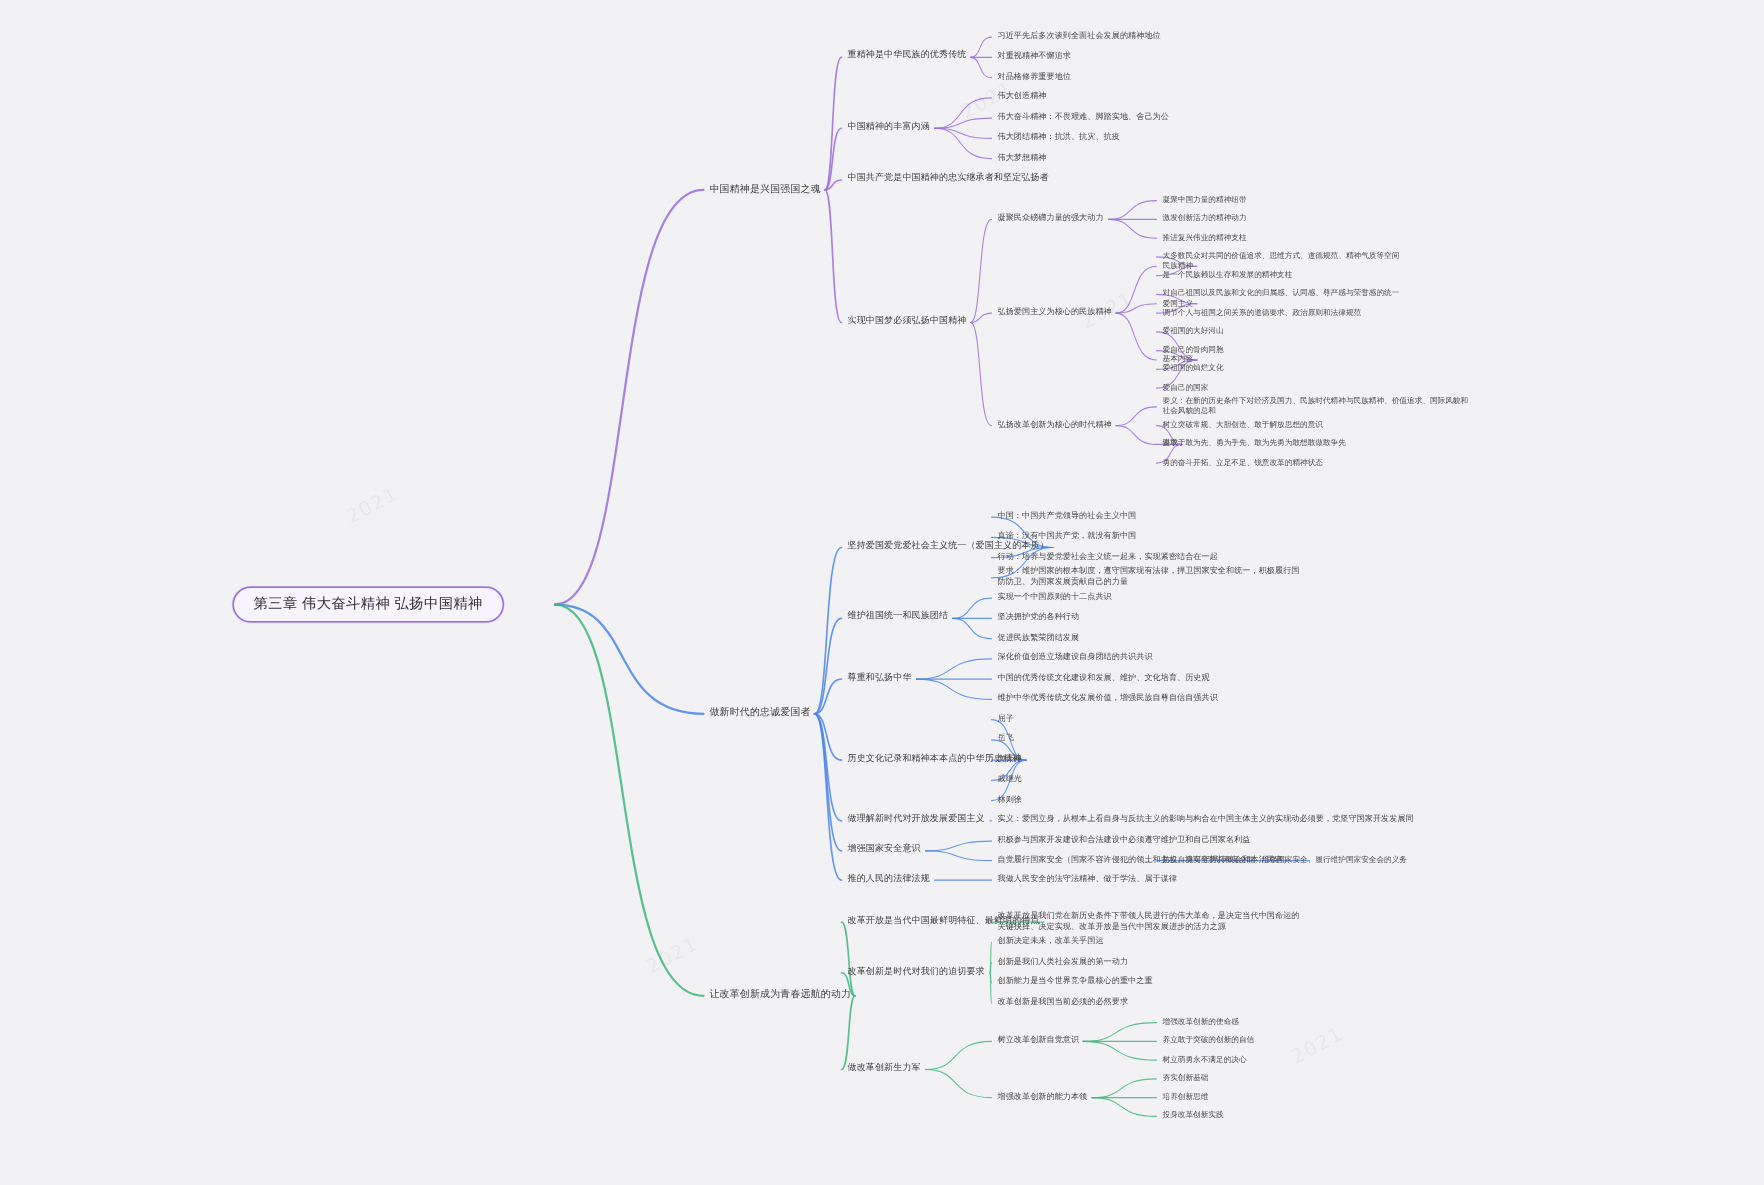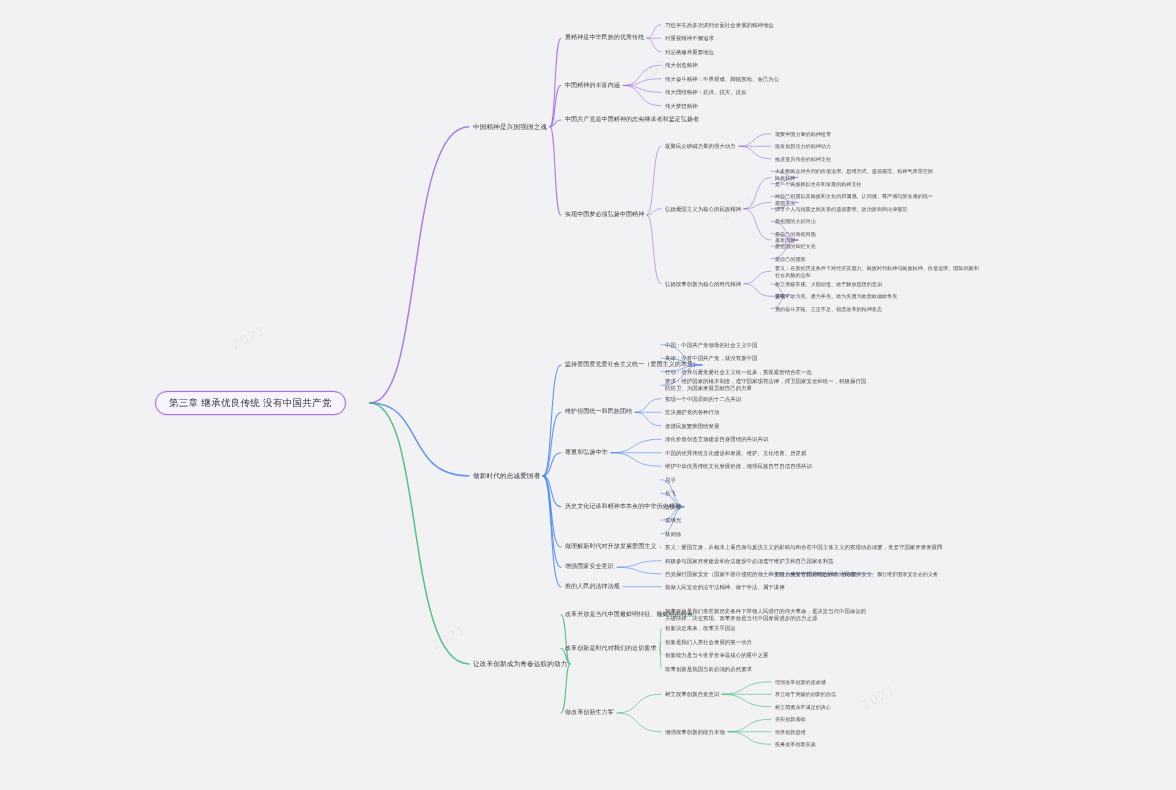--- a/index.html
+++ b/index.html
@@ -120,21 +120,21 @@
       <path d="M 722 694.25 C 748.95 694.25, 739.15 681.75, 771 681.75" fill="none" stroke="#3cb878" stroke-width="0.7" stroke-linecap="round" opacity="0.85"></path>
       <path d="M 722 694.25 C 748.95 694.25, 739.15 694.25, 771 694.25" fill="none" stroke="#3cb878" stroke-width="0.7" stroke-linecap="round" opacity="0.85"></path>
       <path d="M 722 694.25 C 748.95 694.25, 739.15 706.75, 771 706.75" fill="none" stroke="#3cb878" stroke-width="0.7" stroke-linecap="round" opacity="0.85"></path>
       <path d="M 617 713 C 641.2 713, 632.4 731.75, 661 731.75" fill="none" stroke="#3cb878" stroke-width="0.7" stroke-linecap="round" opacity="0.85"></path>
       <path d="M 728 731.75 C 751.65 731.75, 743.05 719.25, 771 719.25" fill="none" stroke="#3cb878" stroke-width="0.7" stroke-linecap="round" opacity="0.85"></path>
       <path d="M 728 731.75 C 751.65 731.75, 743.05 731.75, 771 731.75" fill="none" stroke="#3cb878" stroke-width="0.7" stroke-linecap="round" opacity="0.85"></path>
       <path d="M 728 731.75 C 751.65 731.75, 743.05 744.25, 771 744.25" fill="none" stroke="#3cb878" stroke-width="0.7" stroke-linecap="round" opacity="0.85"></path>
       <path d="M 370 403 C 424.45 403, 404.65 663.875, 469 663.875" fill="none" stroke="#3cb878" stroke-width="1.5" stroke-linecap="round" opacity="0.85"></path>
     </svg>
   <div id="nodes">
-      <div class="node root" style="left: 155px; top: 403px;">第三章 继承优良传统 没有中国共产党</div>
+      <div class="node root" style="left: 155px; top: 403px;">第三章 伟大奋斗精神 弘扬中国精神</div>
       <div class="node lvl2" style="left: 473px; top: 126.625px;">中国精神是兴国强国之魂</div>
       <div class="node lvl3" style="left: 565px; top: 38.25px;">重精神是中华民族的优秀传统</div>
       <div class="node lvl4" style="left: 665px; top: 24.75px;">习近平先后多次谈到全面社会发展的精神地位</div>
       <div class="node lvl4" style="left: 665px; top: 38.25px;">对重视精神不懈追求</div>
       <div class="node lvl4" style="left: 665px; top: 51.75px;">对品格修养重要地位</div>
       <div class="node lvl3" style="left: 565px; top: 85.5px;">中国精神的丰富内涵</div>
       <div class="node lvl4" style="left: 665px; top: 65.25px;">伟大创造精神</div>
       <div class="node lvl4" style="left: 665px; top: 78.75px;">伟大奋斗精神：不畏艰难、脚踏实地、舍己为公</div>
       <div class="node lvl4" style="left: 665px; top: 92.25px;">伟大团结精神：抗洪、抗灾、抗疫</div>
       <div class="node lvl4" style="left: 665px; top: 105.75px;">伟大梦想精神</div>

